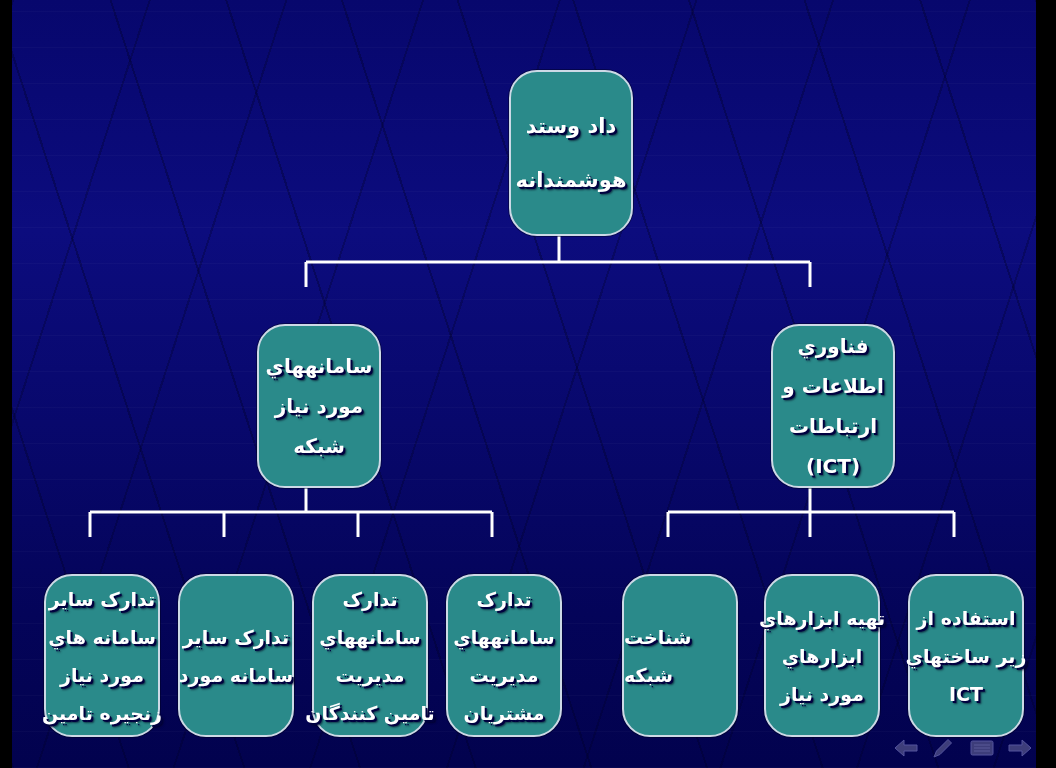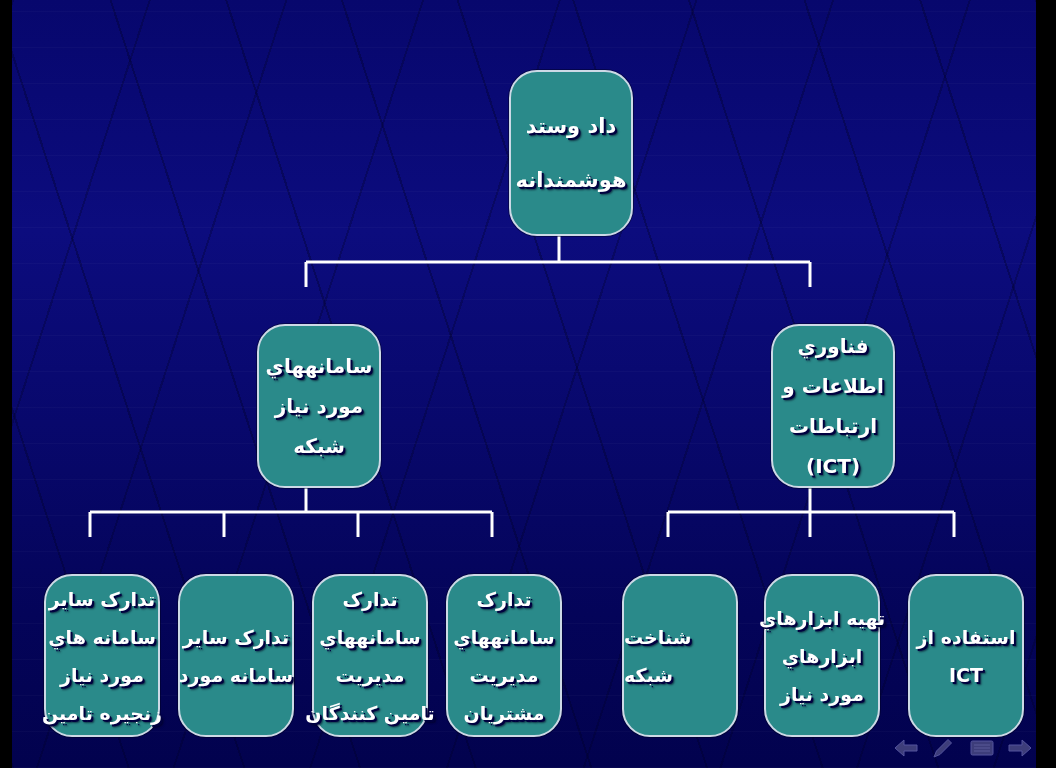--- a/index.html
+++ b/index.html
@@ -128,20 +128,21 @@
       <span class="line">شناخت</span>
       <span class="line">شبكه</span>
     </div>
     <div class="node node-l3 n6">
       <span class="line">تهيه ابزارهاي</span>
       <span class="line">ابزارهاي</span>
       <span class="line">مورد نياز</span>
     </div>
     <div class="node node-l3 n7">
       <span class="line">استفاده از</span>
+      <span class="line">زير ساختهاي</span>
       <span class="line">ICT</span>
     </div>
 
   </div>
 
   <div id="navbar">
     <span class="navbtn" title="previous slide">
       <svg viewBox="0 0 26 22">
         <path d="M11 3 L11 8 L24 8 L24 14 L11 14 L11 19 L2 11 Z" fill="#3d3d7a" stroke="#55559e" stroke-width="1"></path>
       </svg>

